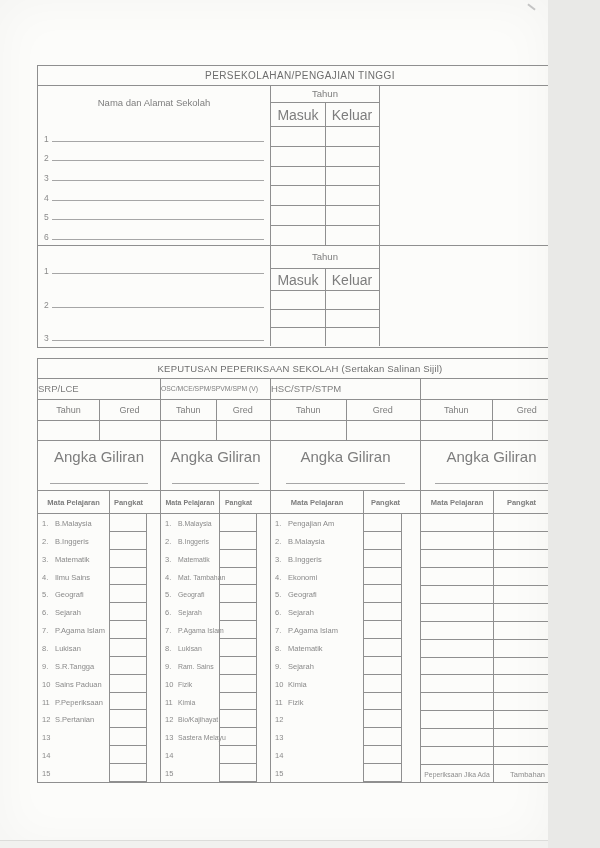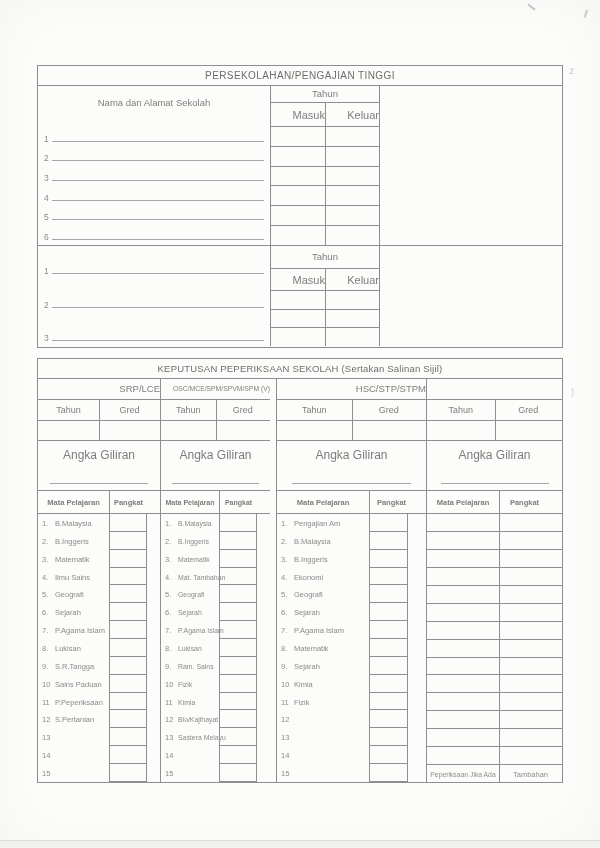--- a/index.html
+++ b/index.html
@@ -1,17 +1,17 @@
 <!DOCTYPE html>
 <html><head>
 <meta charset="utf-8">
 <style>
   html,body{margin:0;padding:0;}
   body{font-family:"Liberation Sans","DejaVu Sans",sans-serif;background:#e9e9e7;}
-  .page{position:relative;width:600px;height:848px;background:#fcfcfa;overflow:hidden;
+  .page{position:relative;width:548px;height:848px;background:#fcfcfa;overflow:hidden;
         box-shadow:inset 0 0 50px rgba(0,0,0,0.035);color:#7d7d7d;}
   .page *{box-sizing:border-box;}
   :root{--ln:#8f8f8f;--wl:#a6a6a6;}
 
   
   .tbl{position:absolute;left:37px;width:526px;border:1px solid var(--ln);background:transparent;}
   .outer1{top:65px;height:283px;}
   .outer3{top:358px;height:425px;}
   .ttl{height:20px;line-height:20px;text-align:center;border-bottom:1px solid var(--ln);
        font-size:10px;letter-spacing:.4px;color:#6d6d6d;}
@@ -31,51 +31,51 @@
   .colC .hlabel{padding-top:11px;line-height:18px;}
   .t2main .colC .hlabel{padding-top:15px;}
   .yhead{text-align:center;font-size:9.5px;border-bottom:1px solid var(--ln);}
   .t1main .yhead{height:17px;line-height:16px;}
   .t2main .yhead{height:23px;line-height:22px;}
   .mkrow{position:relative;border-bottom:1px solid var(--ln);}
   .t1main .mkrow{height:24px;}
   .t2main .mkrow{height:22px;}
   .mkrow::after{content:"";position:absolute;left:50%;top:0;bottom:0;border-left:1px solid var(--ln);}
   .mk{position:absolute;left:0;width:50%;top:50%;transform:translateY(-50%);
-      text-align:right;font-size:11px;}
+      text-align:center;font-size:14px;}
   .mkr{left:50%;}
   .brows{flex:1;display:flex;flex-direction:column;}
   .brow{flex:1;position:relative;}
   .brow:not(:last-child){border-bottom:1px solid var(--ln);}
   .brow::after{content:"";position:absolute;left:50%;top:0;bottom:0;border-left:1px solid var(--ln);}
   .wrows{flex:1;display:flex;flex-direction:column;}
   .wrow{flex:1;position:relative;}
   .wnum{position:absolute;left:6px;bottom:3px;font-size:8.5px;color:#8a8a8a;}
   .wline{position:absolute;left:14px;right:6px;bottom:5px;border-bottom:1px solid var(--wl);}
   .innerline{position:absolute;left:0;right:0;top:135px;border-bottom:1px solid var(--ln);}
 
   
   .t3main{display:flex;height:403px;}
   .ecol{display:flex;flex-direction:column;position:relative;}
   .c1{width:122px;--bx:71px;--bw:38px;}
   .c2{width:110px;--bx:58px;--bw:38px;border-left:1px solid var(--ln);}
-  .c3{width:150px;--bx:92px;--bw:39px;border-left:1px solid var(--ln);margin-left:6px;}
+  .c3{width:150px;--bx:92px;--bw:39px;border-left:1px solid var(--ln);}
   .c4{flex:1;--bx:72px;border-left:1px solid var(--ln);}
-  .ename{height:21px;line-height:20px;text-align:right;font-size:9.5px;
+  .ename{height:21px;line-height:20px;text-align:left;font-size:9.5px;
          border-bottom:1px solid var(--ln);color:#7e7e7e;white-space:nowrap;}
   .c2 .ename{font-size:6.8px;letter-spacing:0;}
   .tg,.tge{position:relative;border-bottom:1px solid var(--ln);}
   .tg{height:21px;}
   .tge{height:20px;}
   .tg::after,.tge::after{content:"";position:absolute;left:50%;top:0;bottom:0;border-left:1px solid var(--ln);}
   .tgc{position:absolute;left:0;width:50%;top:50%;transform:translateY(-50%);
        text-align:center;font-size:9px;}
   .tgr{left:50%;}
   .angka{height:50px;border-bottom:1px solid var(--ln);position:relative;}
-  .aglabel{padding-top:7px;text-align:center;font-size:12px;}
+  .aglabel{padding-top:7px;text-align:center;font-size:15px;}
   .aline{position:absolute;left:10%;right:10%;bottom:6px;border-bottom:1px solid var(--wl);}
   .mph{height:23px;position:relative;border-bottom:1px solid var(--ln);font-weight:bold;}
   .mph::after{content:"";position:absolute;left:var(--bx);top:0;bottom:0;border-left:1px solid var(--ln);}
   .mpl{position:absolute;left:0;width:var(--bx);top:50%;transform:translateY(-50%);
        text-align:center;font-size:7.5px;}
   .pgl{position:absolute;left:var(--bx);right:12px;top:50%;transform:translateY(-50%);
        text-align:center;font-size:7.5px;}
   .c2 .mpl,.c2 .pgl{font-size:7px;}
   .subs{flex:1;display:flex;flex-direction:column;position:relative;}
   .srow{flex:1;position:relative;}

